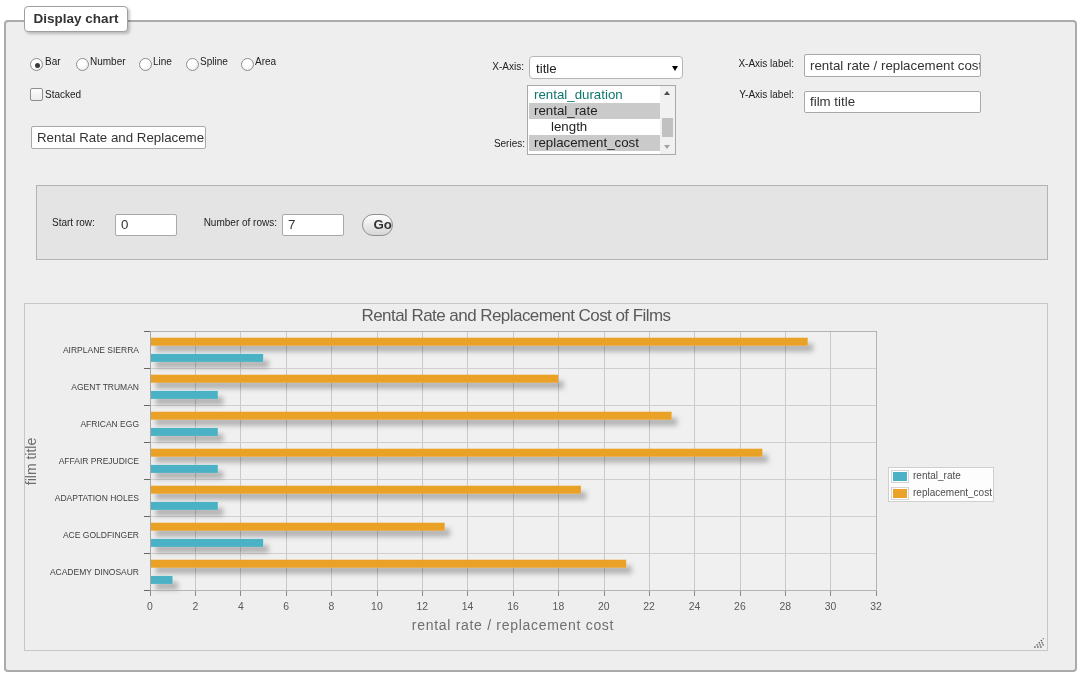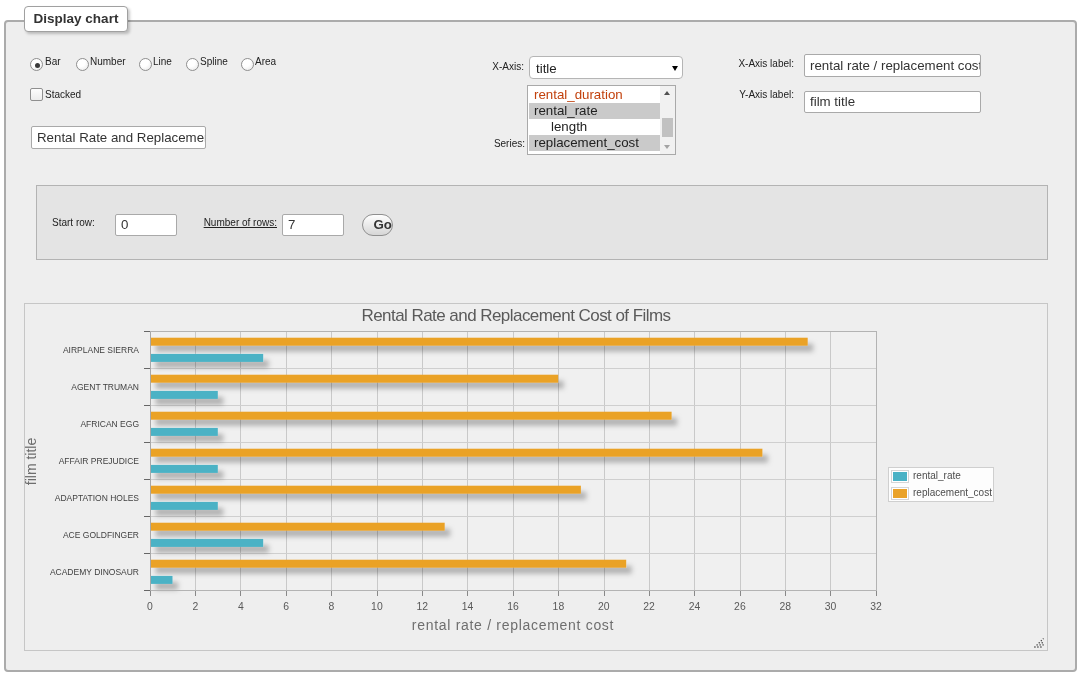--- a/index.html
+++ b/index.html
@@ -40,41 +40,41 @@
 <div class="inp" style="left:31px;top:126px;width:175px;height:23px;line-height:21px;">Rental Rate and Replacement Cost of Films</div>
 
 <div class="lbl" style="left:420px;top:61px;width:104px;text-align:right;">X-Axis:</div>
 <div class="abs" style="left:529px;top:56px;width:154px;height:23px;background:#fff;border:1px solid #b5b5b5;border-radius:4px;box-sizing:border-box;">
   <div style="position:absolute;left:6px;top:4px;font-size:13.3px;color:#222;">title</div>
   <div style="position:absolute;left:142px;top:9px;width:0;height:0;border-left:3.25px solid transparent;border-right:3.25px solid transparent;border-top:5.8px solid #000;"></div>
 </div>
 
 <div class="lbl" style="left:420px;top:138px;width:105px;text-align:right;">Series:</div>
 <div class="abs" style="left:527px;top:85px;width:149px;height:70px;background:#fff;border:1px solid #a9a9a9;box-sizing:border-box;overflow:hidden;">
-  <div style="position:absolute;left:1px;top:1px;width:131px;height:16px;font-size:13.3px;color:#c2410c;padding-left:5px;line-height:16px;box-sizing:border-box;">rental_duration</div>
+  <div style="position:absolute;left:1px;top:1px;width:131px;height:16px;font-size:13.3px;color:#0f766e;padding-left:5px;line-height:16px;box-sizing:border-box;">rental_duration</div>
   <div style="position:absolute;left:1px;top:17px;width:131px;height:16px;font-size:13.3px;color:#222;padding-left:5px;line-height:16px;box-sizing:border-box;background:#cacaca;">rental_rate</div>
   <div style="position:absolute;left:1px;top:33px;width:131px;height:16px;font-size:13.3px;color:#222;padding-left:22px;line-height:16px;box-sizing:border-box;">length</div>
   <div style="position:absolute;left:1px;top:49px;width:131px;height:16px;font-size:13.3px;color:#222;padding-left:5px;line-height:16px;box-sizing:border-box;background:#cacaca;">replacement_cost</div>
 
   <div style="position:absolute;right:0;top:0;width:15px;height:68px;background:#f1f1f1;">
     <div style="position:absolute;left:4px;top:5px;width:0;height:0;border-left:3.5px solid transparent;border-right:3.5px solid transparent;border-bottom:4.5px solid #505050;"></div>
     <div style="position:absolute;left:2px;top:32px;width:11px;height:19px;background:#c1c1c1;"></div>
     <div style="position:absolute;left:4px;bottom:5px;width:0;height:0;border-left:3.5px solid transparent;border-right:3.5px solid transparent;border-top:4.5px solid #a3a3a3;"></div>
   </div>
 </div>
 
 <div class="lbl" style="left:694px;top:58px;width:100px;text-align:right;">X-Axis label:</div>
 <div class="inp" style="left:804px;top:54px;width:177px;height:23px;line-height:21px;">rental rate / replacement cost</div>
 <div class="lbl" style="left:694px;top:89px;width:100px;text-align:right;">Y-Axis label:</div>
 <div class="inp" style="left:804px;top:91px;width:177px;height:22px;line-height:20px;">film title</div>
 
 <div class="abs" style="left:36px;top:185px;width:1012px;height:75px;background:#e4e4e4;border:1px solid #b3b3b3;box-sizing:border-box;"></div>
 <div class="lbl" style="left:52px;top:217px;width:71px;text-align:left;">Start row:</div>
 <div class="inp" style="left:115px;top:214px;width:62px;height:22px;line-height:20px;">0</div>
-<div class="lbl" style="left:180px;top:217px;width:97px;text-align:right;text-decoration:underline;">Number of rows:</div>
+<div class="lbl" style="left:180px;top:217px;width:97px;text-align:right;">Number of rows:</div>
 <div class="inp" style="left:282px;top:214px;width:62px;height:22px;line-height:20px;">7</div>
 <div class="abs" style="left:362px;top:214px;width:31px;height:22px;border:1px solid #8f8f8f;border-radius:11px;background:linear-gradient(#fefefe,#d6d6d6);box-sizing:border-box;text-align:right;font-size:13.3px;font-weight:bold;color:#333;line-height:20px;">Go</div>
 
 <div class="abs" style="left:24px;top:303px;width:1024px;height:348px;border:1px solid #c6c6c6;background:#eeeeee;box-sizing:border-box;">
 <svg width="1022" height="346" style="position:absolute;left:0;top:0;" font-family="Liberation Sans,sans-serif">
   <defs>
     <filter id="bs" x="-20%" y="-60%" width="140%" height="260%">
       <feDropShadow dx="5.5" dy="6" stdDeviation="2.4" flood-color="#000" flood-opacity="0.26"></feDropShadow>
     </filter>
   </defs>

